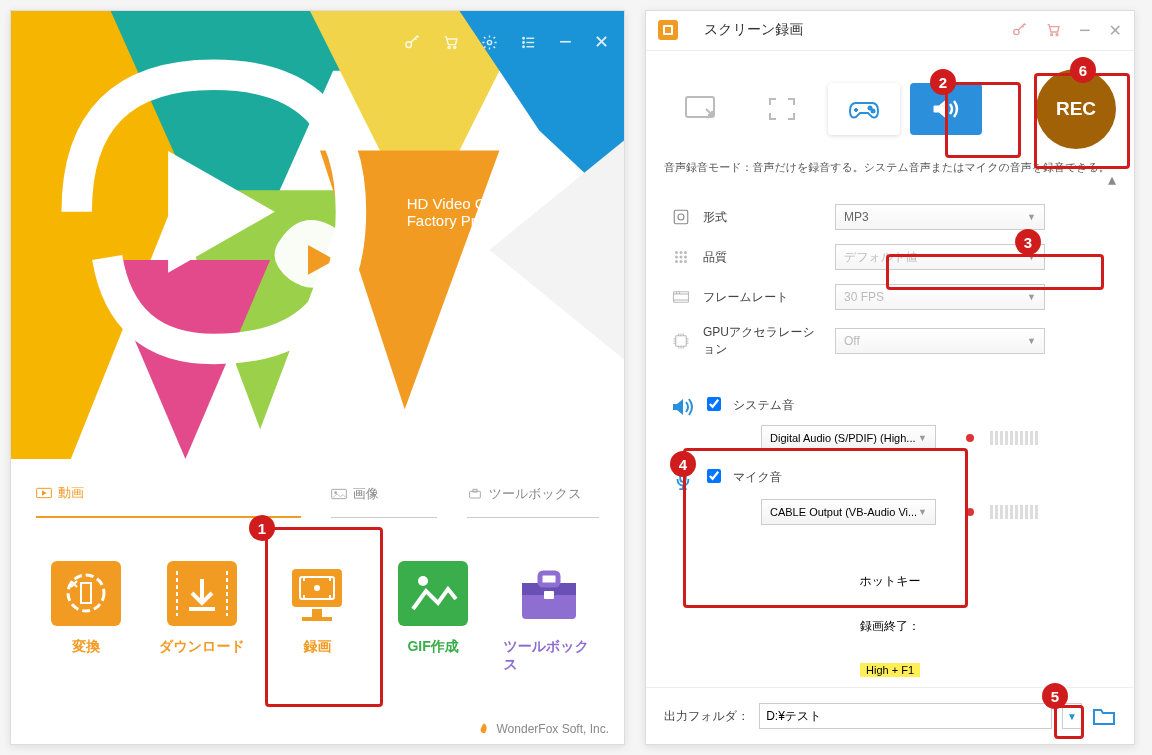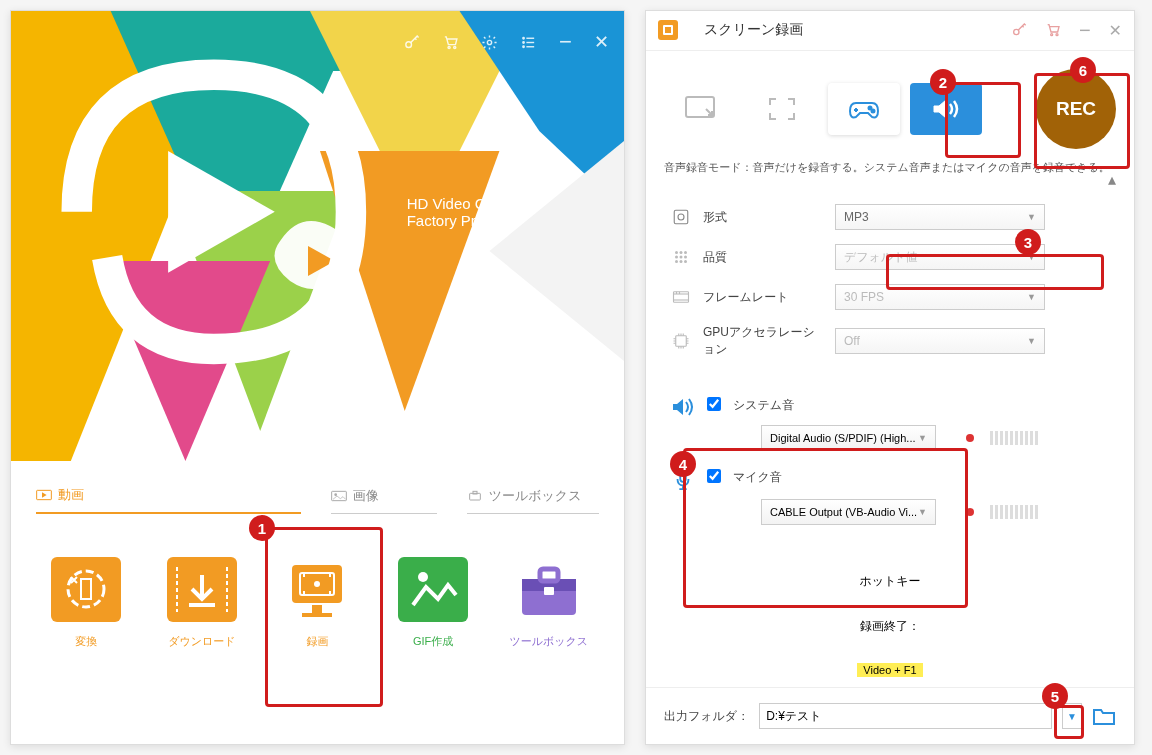--- a/index.html
+++ b/index.html
@@ -9,29 +9,29 @@
 .win-main { width: 615px; height: 735px; background: #fff; border: 1px solid #ddd; box-shadow: 0 2px 8px rgba(0,0,0,0.1); display: flex; flex-direction: column; position: relative; }
 .hero { height: 450px; position: relative; overflow: hidden; background: #fff; }
 .hero svg { width: 100%; height: 100%; }
 .title-row { position: absolute; top: 18px; left: 20px; display: flex; align-items: center; gap: 10px; color: #fff; z-index: 2; }
 .logo-swirl { width: 28px; height: 28px; }
 .title-text { font-size: 15px; font-weight: 500; }
 .win-icons { position: absolute; top: 18px; right: 15px; display: flex; gap: 22px; align-items: center; z-index: 2; }
 .win-icons span, .win-icons svg { color: rgba(255,255,255,0.85); cursor: pointer; }
 
 .tabs-row { display: flex; gap: 30px; padding: 0 25px; margin-top: 25px; }
-.tab { display: flex; align-items: center; gap: 6px; color: #888; font-size: 13px; padding-bottom: 8px; border-bottom: 1px solid #ccc; flex: 1; }
+.tab { display: flex; align-items: center; gap: 6px; color: #888; font-size: 13px; padding-bottom: 14px; border-bottom: 1px solid #ccc; flex: 1; }
 .tab.active { color: #f29b23; border-bottom: 2px solid #f29b23; }
 .tab.active svg { fill: #f29b23; }
 .tab svg { width: 16px; height: 12px; fill: #aaa; }
 
 .cards-row { display: flex; gap: 15px; padding: 25px; }
 .card { flex: 1; display: flex; flex-direction: column; align-items: center; gap: 10px; padding: 15px 5px; cursor: pointer; }
 .card-icon { width: 80px; height: 70px; display: flex; align-items: center; justify-content: center; }
-.card-label { font-size: 11px; font-weight: 400; }
+.card-label { font-size: 14px; font-weight: 700; }
 .c-orange { color: #f29b23; }
 .c-green { color: #3aae4a; }
 .c-purple { color: #8e6fd1; }
 
 .callout { position: absolute; border: 3px solid #d01c1c; border-radius: 4px; pointer-events: none; }
 .badge { position: absolute; width: 26px; height: 26px; background: #d01c1c; border-radius: 50%; color: #fff; font-weight: bold; font-size: 15px; display: flex; align-items: center; justify-content: center; z-index: 5; }
 
 .footer { margin-top: auto; padding: 8px 15px; text-align: right; color: #888; font-size: 12px; display: flex; align-items: center; justify-content: flex-end; gap: 6px; }
 
 
@@ -219,20 +219,26 @@
             <rect x="30" y="30" width="10" height="8" rx="1" fill="#fff"></rect>
           </svg>
         </div>
       <span class="card-label c-purple">ツールボックス</span>
     </div>
   </div>
 
   <div class="callout" style="left:254px; top:516px; width:118px; height:180px;"></div>
   <div class="badge" style="left:238px; top:504px;">1</div>
 
+  <div class="footer">
+    <svg width="14" height="14" viewBox="0 0 24 24">
+        <path d="M12 2 Q18 6 16 14 Q14 22 8 18 Q4 14 8 8 Q10 4 12 2" fill="#f29b23"></path>
+      </svg>
+    <span>WonderFox Soft, Inc.</span>
+  </div>
 </div>
 
 <div class="win-rec">
   <div class="rec-title">
     <div class="rec-title-left">
       <div class="rec-title-icon"></div>
       <span class="rec-title-text">スクリーン録画</span>
     </div>
     <div class="rec-title-right">
       <svg width="16" height="16" viewBox="0 0 24 24" fill="none" stroke="#e8a0a0" stroke-width="2">
@@ -410,21 +416,21 @@
         </div>
     </div>
   </div>
 
   <div class="callout" style="left:37px; top:437px; width:285px; height:160px;"></div>
   <div class="badge" style="left:24px; top:440px;">4</div>
 
   <div class="hotkey-row">
     <span>ホットキー</span>
     <span>録画終了：</span>
-    <span class="hotkey-val">Video + F1</span>
+    <span class="hotkey-val">High + F1</span>
   </div>
 
   <div class="output-row">
     <span class="output-label">出力フォルダ：</span>
     <input class="output-input" value="D:¥テスト" style="">
     <div class="drop-btn">▼</div>
     <svg class="folder-icon" viewBox="0 0 24 20" fill="none" stroke="#2b8fdc" stroke-width="2">
         <path d="M2 4 L2 18 L22 18 L22 7 L11 7 L9 4 Z"></path>
       </svg>
   </div>

